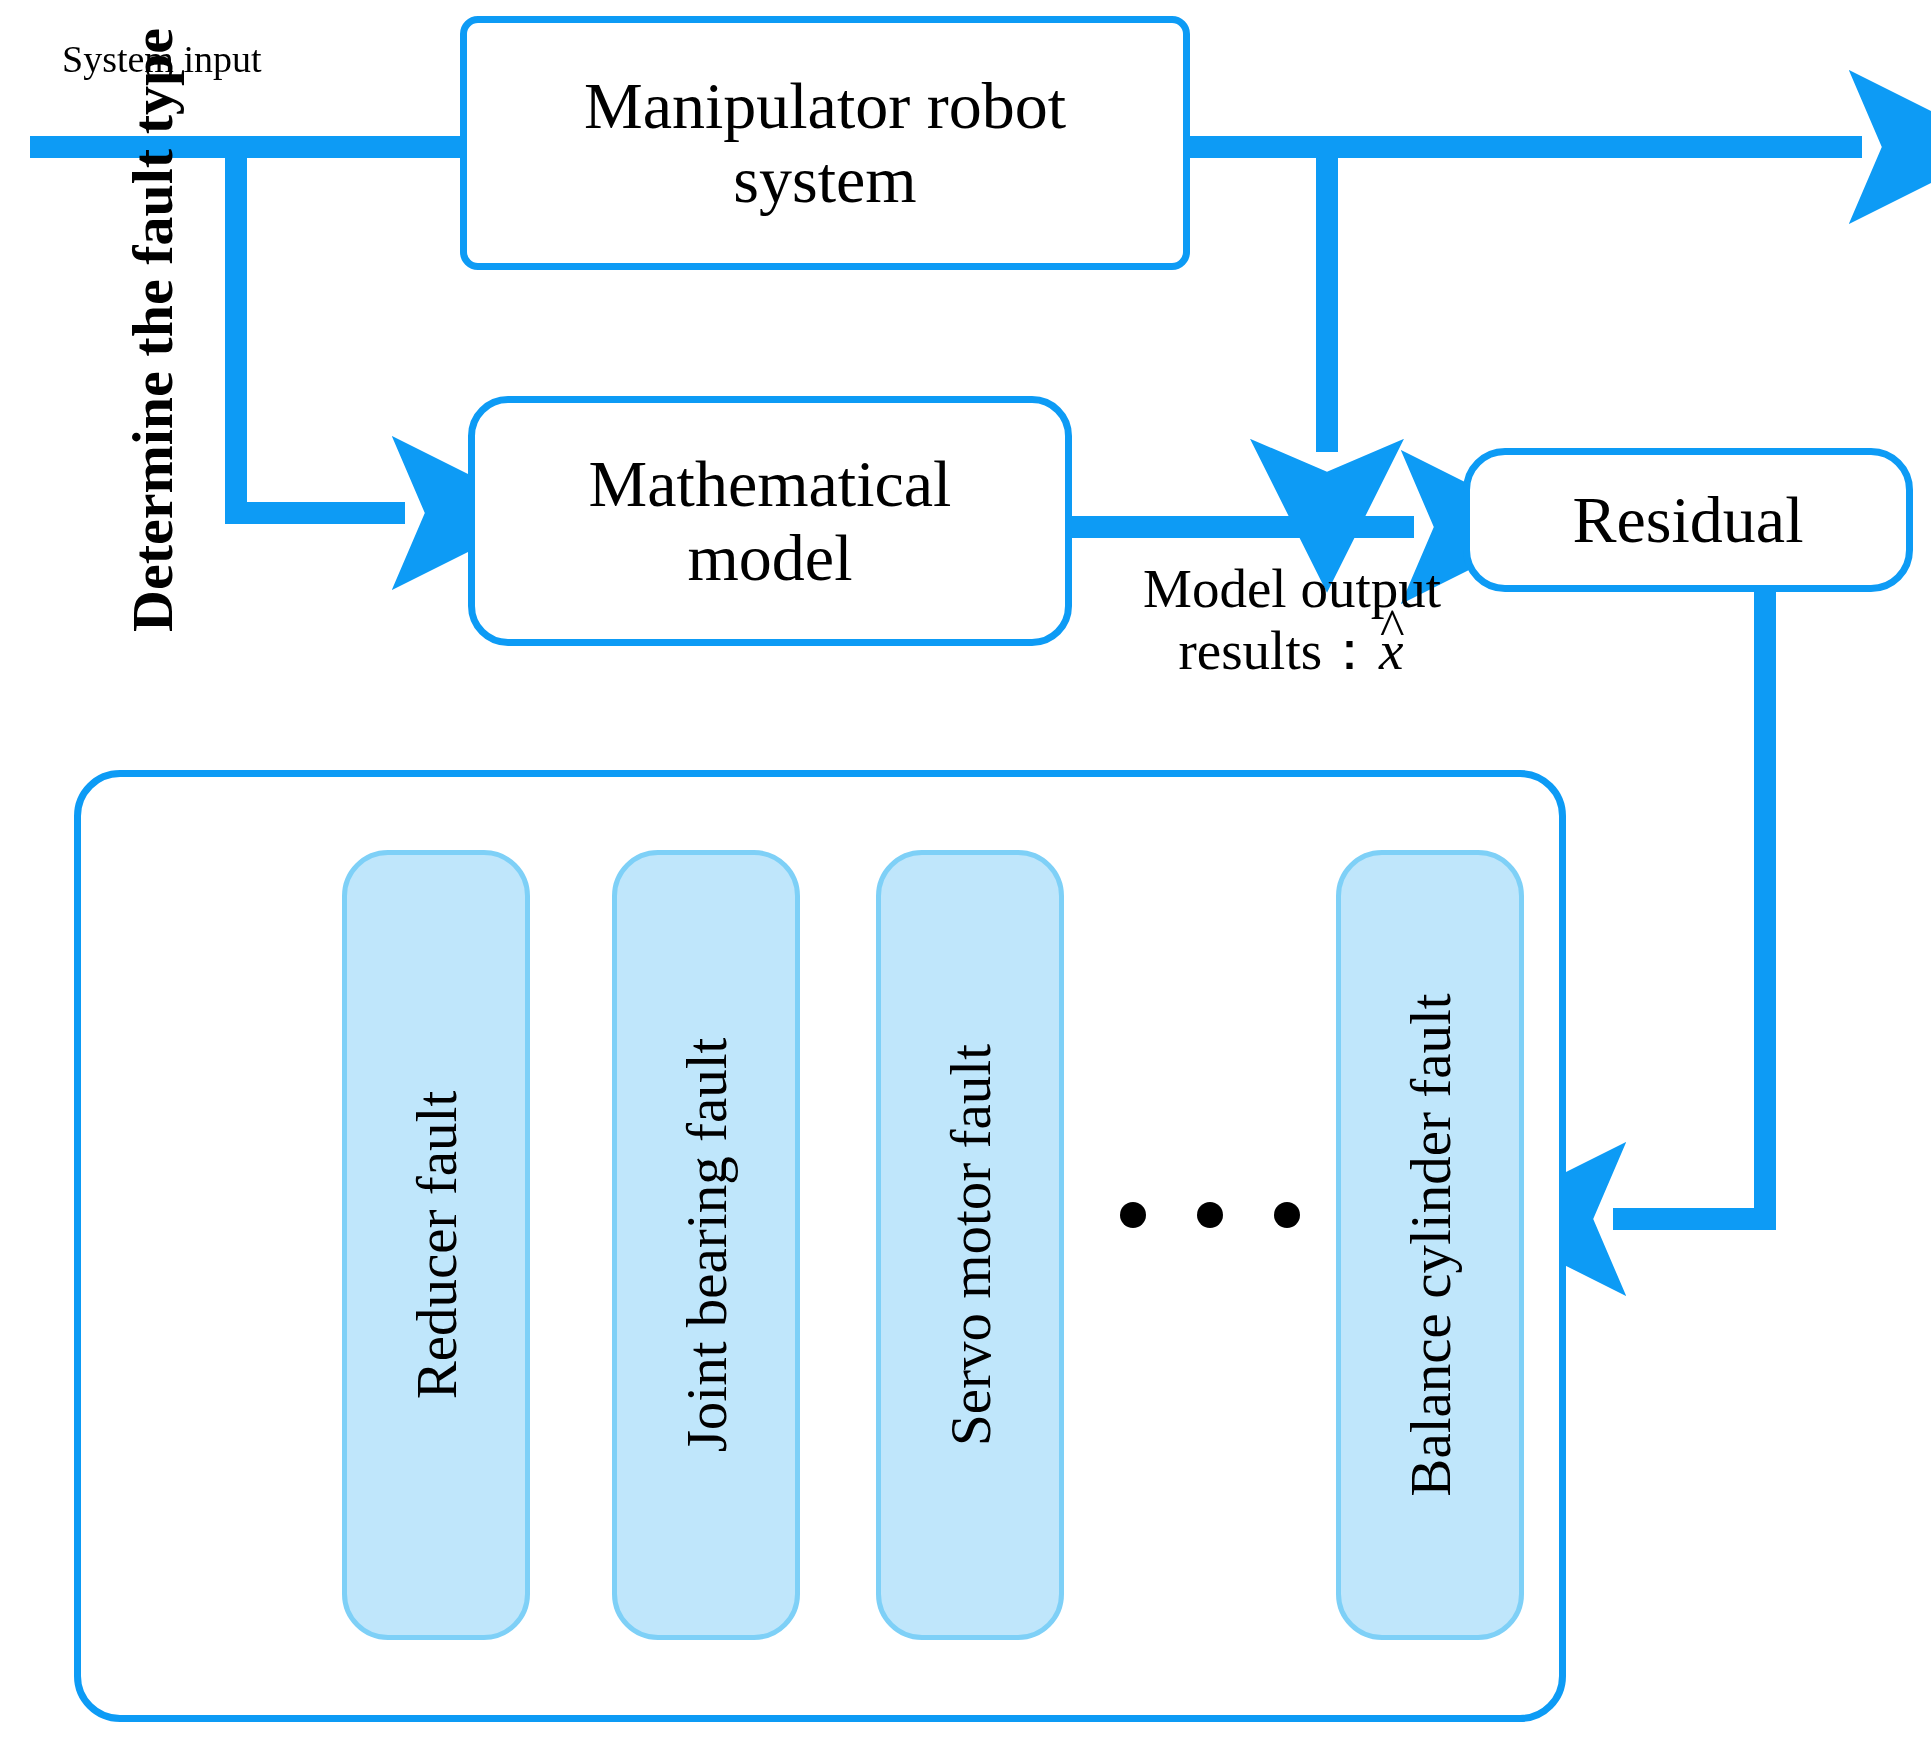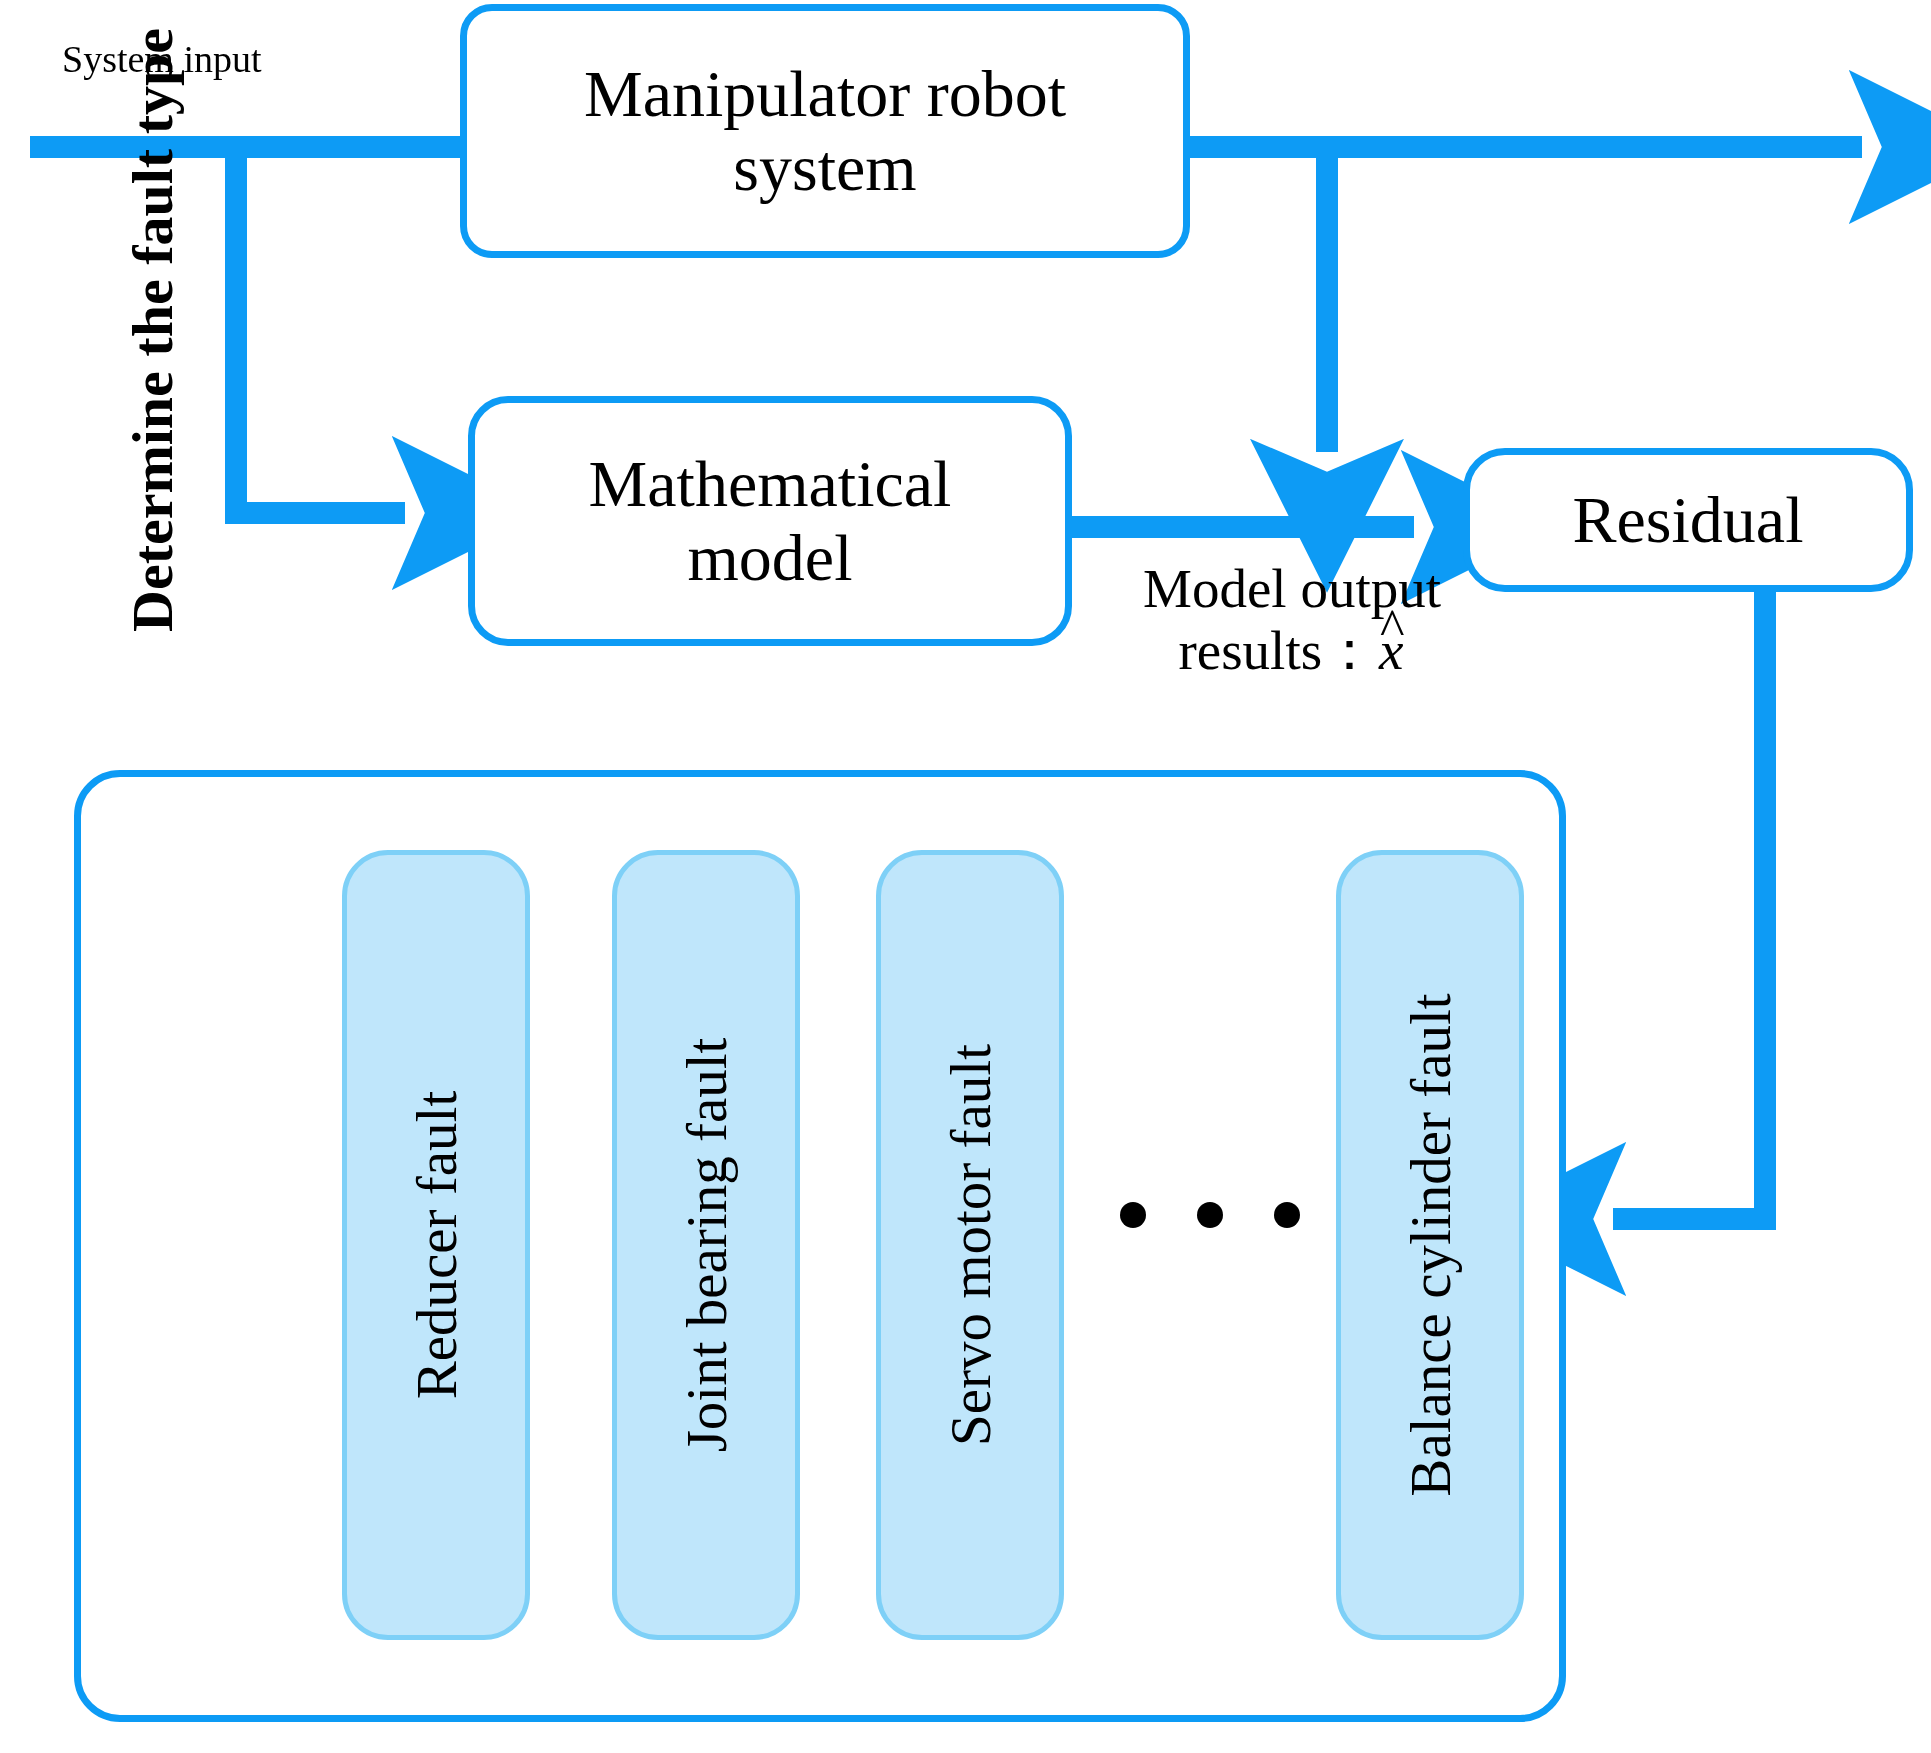--- a/index.html
+++ b/index.html
@@ -11,21 +11,21 @@
     position:absolute;
     box-sizing:border-box;
     border:7px solid #0d9bf5;
     background:#ffffff;
     display:flex;align-items:center;justify-content:center;
     text-align:center;
     color:#000;
     line-height:1.12;
     z-index:3;
   }
-  #box-manipulator{left:460px;top:4px;width:730px;height:254px;border-radius:32px;font-size:66px;padding:12px 26px;}
+  #box-manipulator{left:460px;top:16px;width:730px;height:254px;border-radius:18px;font-size:66px;padding:12px 26px;}
   #box-mathmodel{left:468px;top:388px;width:604px;height:250px;border-radius:40px;font-size:66px;padding:0 24px;margin-top:8px;}
   #box-residual{left:1463px;top:448px;width:450px;height:144px;border-radius:42px;font-size:66px;}
 
   .edge-label{
     position:absolute;color:#000;z-index:4;white-space:nowrap;
     line-height:1.12;text-align:center;
   }
   #label-system-input{left:62px;top:38px;font-size:38px;font-family:Liberation Serif, serif;}
   #label-actual-output{left:1200px;top:36px;font-size:55px;transform:translateX(-50%);}
   #label-model-output{left:1292px;top:558px;font-size:55px;white-space:normal;width:380px;transform:translateX(-50%);}

